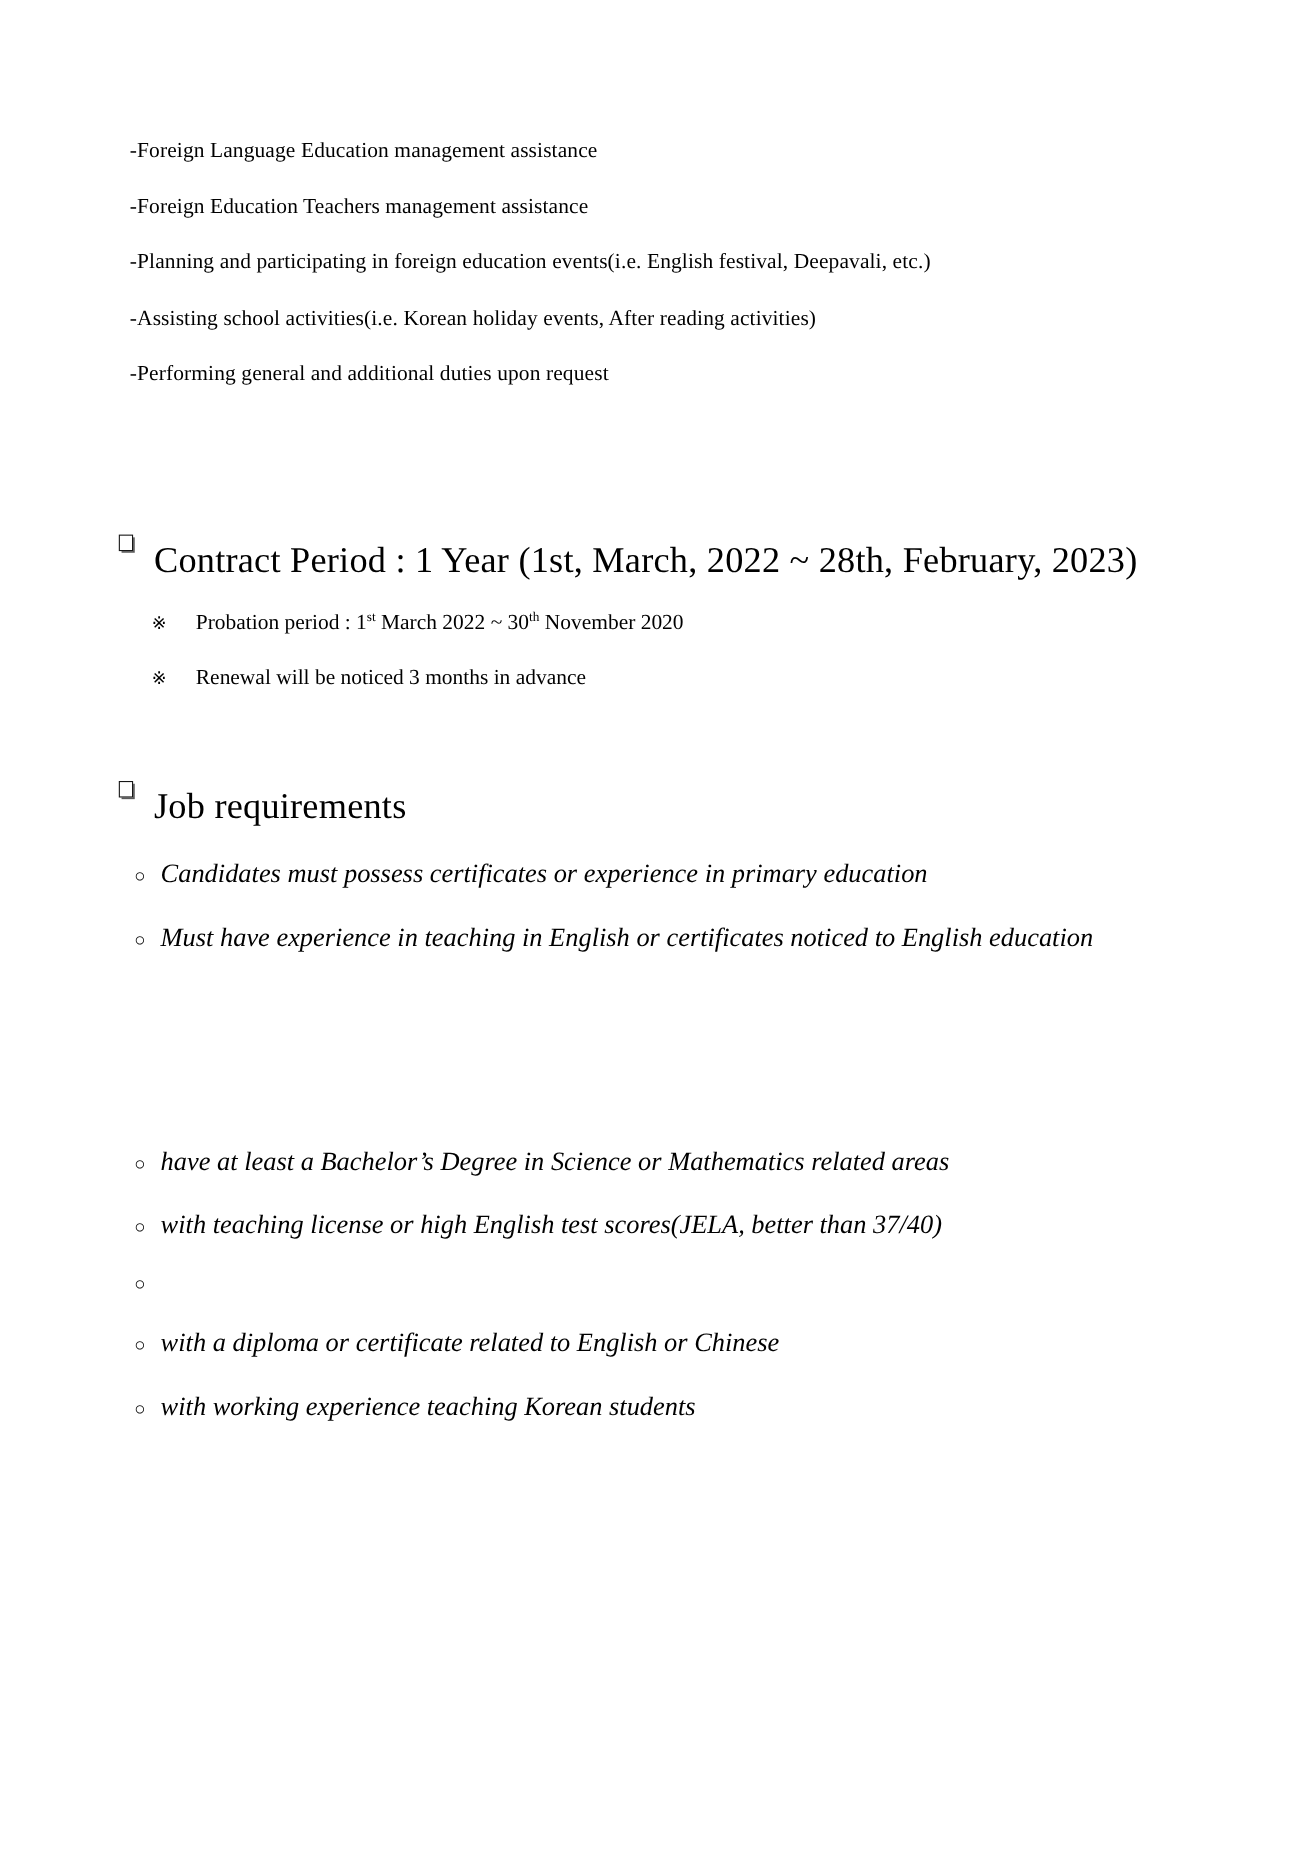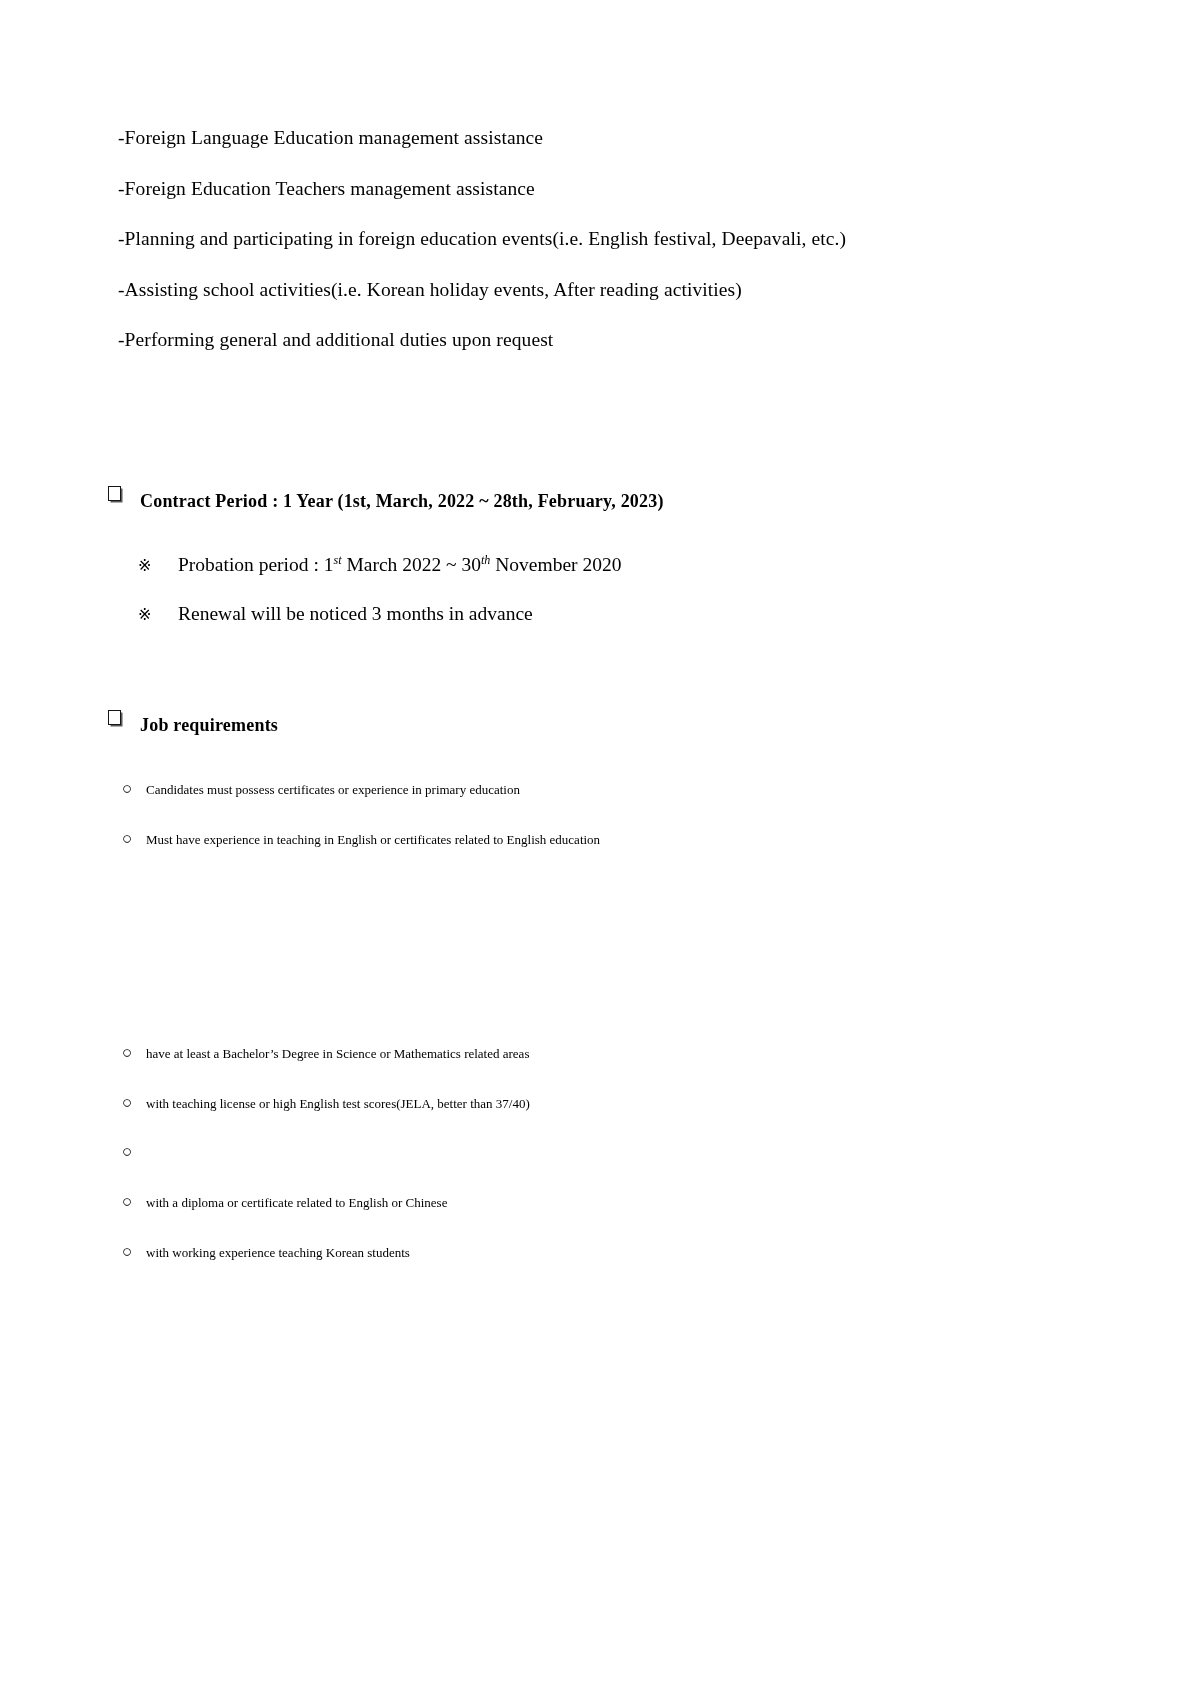--- a/index.html
+++ b/index.html
@@ -53,25 +53,24 @@
     left: 10px;
     top: -6px;
     width: 13px;
     height: 15px;
     border: 1.6px solid #161616;
     background: #ffffff;
     box-shadow: 2px 2px 0 -0.5px #5a5a5a;
     box-sizing: border-box;
   }
   .heading-text {
-    font-size: 18px;
+    font-size: 33px;
     line-height: 1.1;
     letter-spacing: 0.2px;
     white-space: nowrap;
-    font-weight: bold;
   }
 
   
   .note-row {
     display: flex;
     align-items: baseline;
     margin-top: 28px;
     padding-left: 40px;
   }
   .note-mark {
@@ -83,44 +82,44 @@
   }
   .note-text {
     font-size: 19.5px;
     line-height: 1.1;
     white-space: nowrap;
   }
   sup {
     font-size: 0.62em;
     vertical-align: super;
     line-height: 0;
-    font-style: italic;
   }
 
   
   .bullet-list {
     margin-top: 30px;
     padding-left: 24px;
   }
   .bullet-row {
     display: flex;
     align-items: baseline;
     margin-bottom: 31px;
   }
   .bullet-mark {
     flex: 0 0 24px;
     width: 24px;
     font-size: 17px;
     font-family: "Liberation Serif", serif;
     line-height: 1.1;
   }
   .bullet-text {
-    font-size: 13px;
+    font-size: 24px;
     line-height: 1.1;
     white-space: nowrap;
+    font-style: italic;
   }
 
   
   #sec-contract { left: 98px; top: 492px; }
   #sec-requirements { left: 98px; top: 716px; }
   #sec-advantages { left: 98px; top: 1014px; }
 </style>
 </head>
 <body>
 
@@ -157,21 +156,21 @@
       <span class="heading-text">Job requirements</span>
     </div>
 
     <div class="bullet-list">
       <div class="bullet-row">
         <span class="bullet-mark">○</span>
         <span class="bullet-text">Candidates must possess certificates or experience in primary education</span>
       </div>
       <div class="bullet-row">
         <span class="bullet-mark">○</span>
-        <span class="bullet-text">Must have experience in teaching in English or certificates related to English education</span>
+        <span class="bullet-text">Must have experience in teaching in English or certificates noticed to English education</span>
       </div>
     </div>
   </div>
 
   <div class="section" id="sec-advantages">
 
     <div class="bullet-list">
       <div class="bullet-row">
         <span class="bullet-mark">○</span>
         <span class="bullet-text">have at least a Bachelor’s Degree in Science or Mathematics related areas</span>

